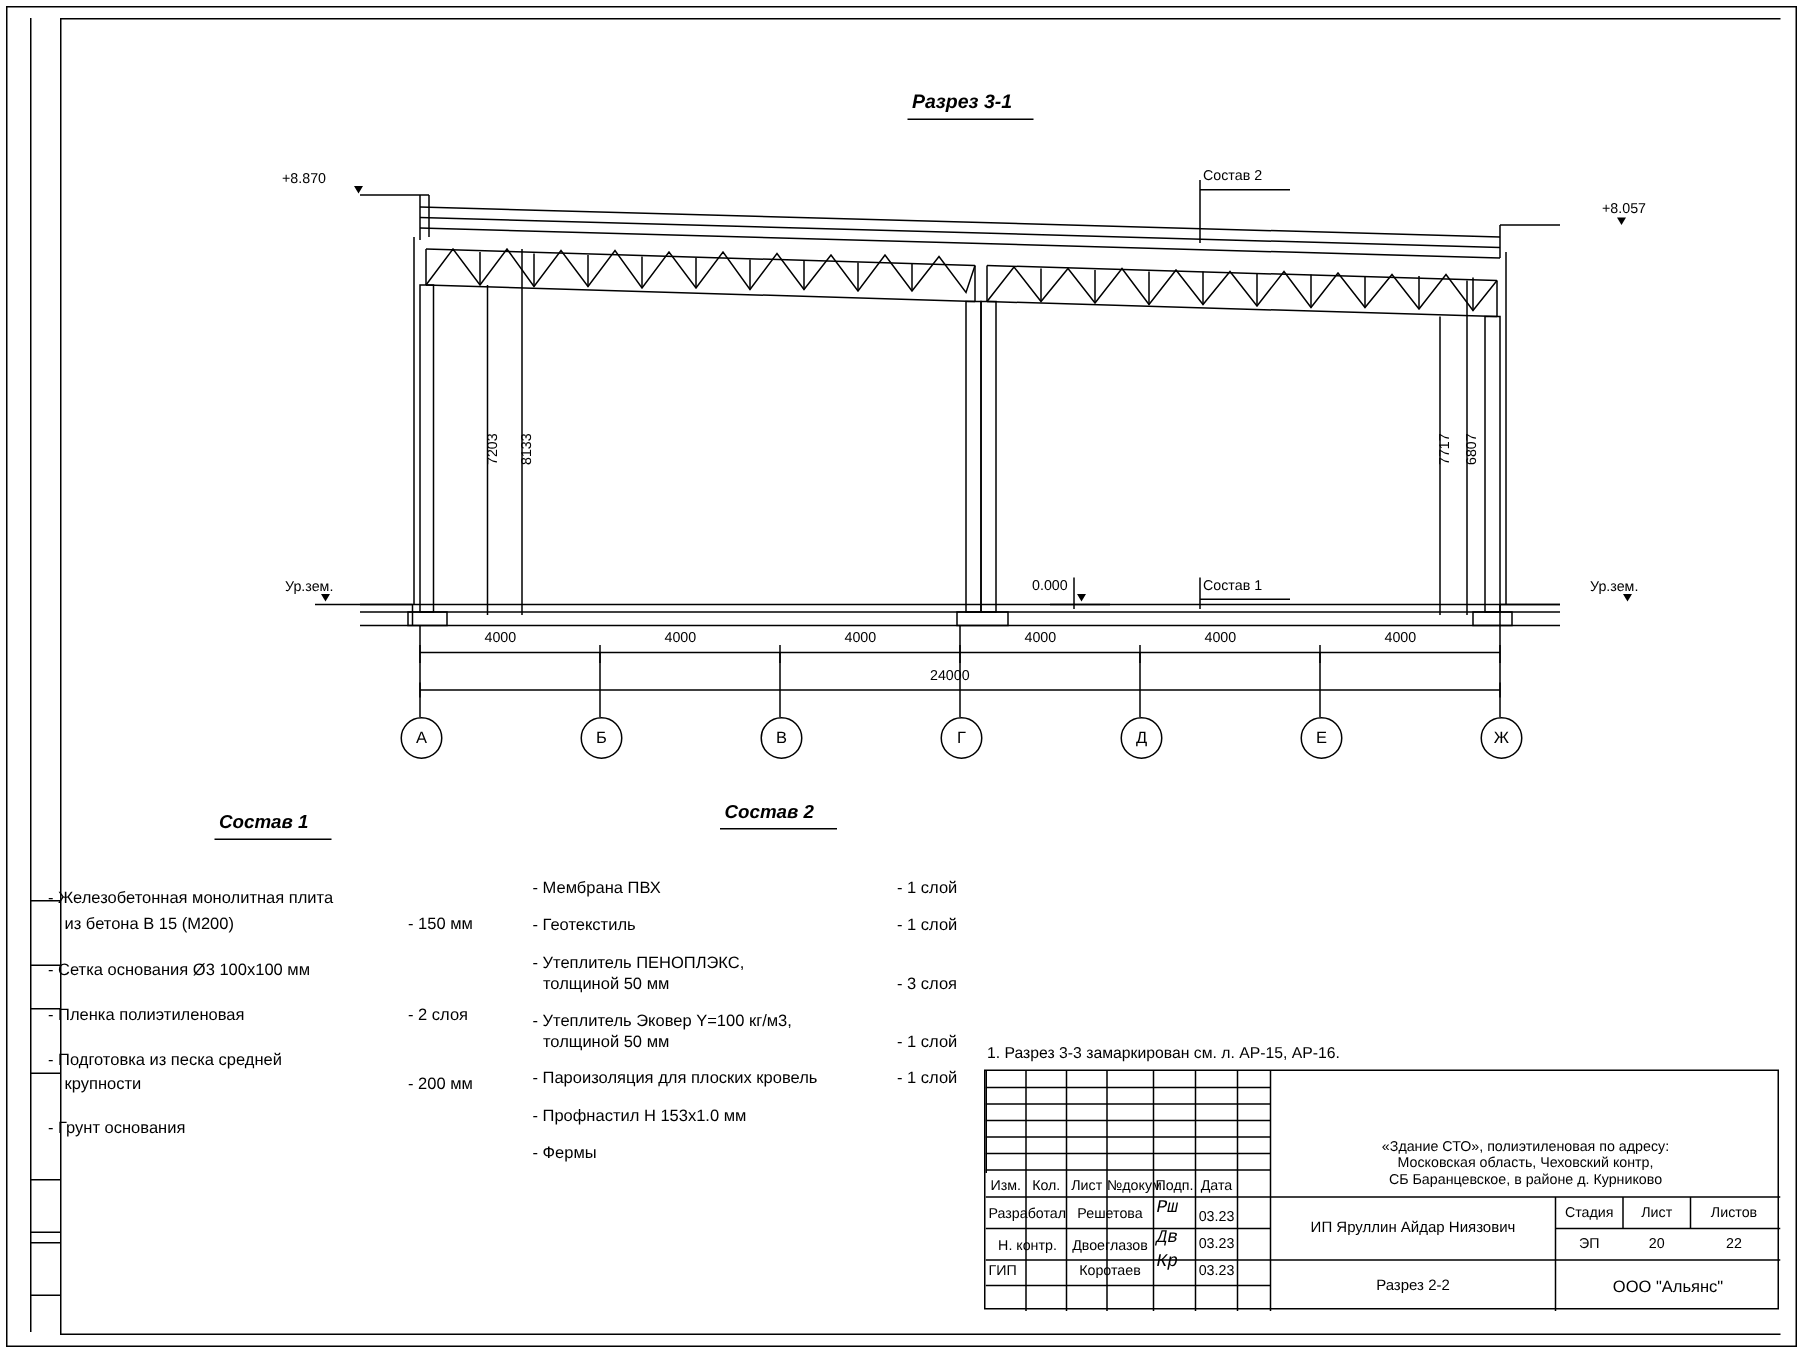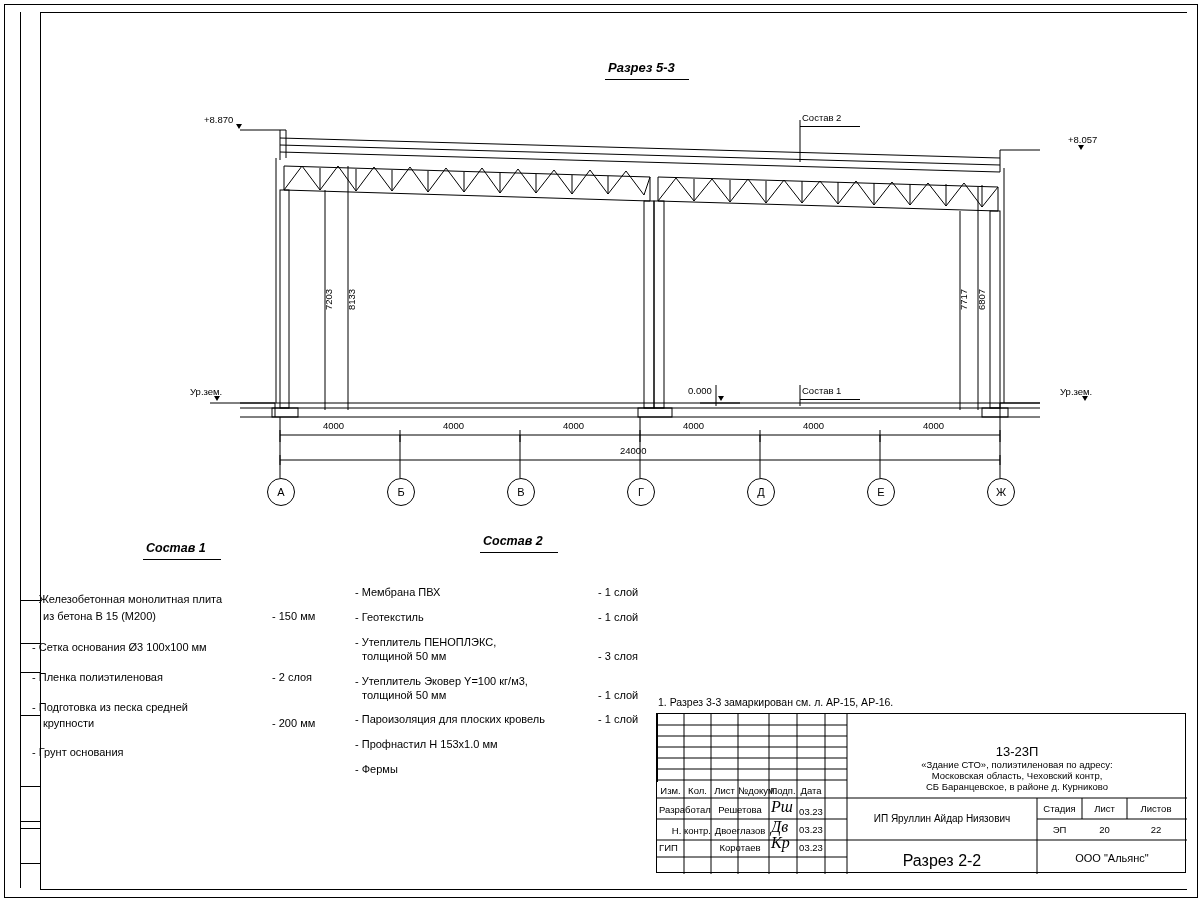--- a/index.html
+++ b/index.html
@@ -30,36 +30,36 @@
   .comp-item{position:absolute;font-size:11px;line-height:13px;}
   .comp-val{position:absolute;font-size:11px;}
 
   .note{position:absolute;font-size:10.5px;}
 
   
   .tb{position:absolute;left:656px;top:713px;width:530px;height:160px;border:1px solid #000;box-sizing:border-box;}
   .tb .cell{position:absolute;box-sizing:border-box;font-size:9.5px;display:flex;align-items:center;justify-content:center;text-align:center;}
   .tb .bl{border-left:1px solid #000;}
   .tbtxt{position:absolute;font-size:9.5px;text-align:center;}
-  .sig{position:absolute;font-family:Liberation Serif, serif;font-style:italic;font-size:16px;}
+  .sig{position:absolute;font-family:Liberation Mono, monospace;font-style:italic;font-size:12px;}
 </style>
 </head>
 <body>
 
 <div class="sheet">
 
   <div class="frame-outer"></div>
   <div class="frame-inner"></div>
   <div class="leftcol-line"></div>
   <div class="lc-box" style="top:600px;height:42px;"></div>
   <div class="lc-box" style="top:672px;height:42px;"></div>
   <div class="lc-box" style="top:786px;height:34px;"></div>
   <div class="lc-box" style="top:828px;height:34px;"></div>
 
-  <div class="dwg-title">Разрез 5-3</div>
+  <div class="dwg-title">Разрез 3-1</div>
   <div class="dwg-title-u"></div>
 
   <div class="sec">
 
     <svg class="trusswrap" width="860" height="420" viewBox="0 0 860 420">
       <g stroke="#000" fill="none" stroke-width="1">
 
         <line x1="100" y1="38" x2="820" y2="58"></line>
         <line x1="100" y1="45" x2="820" y2="65"></line>
         <line x1="100" y1="52" x2="820" y2="72"></line>
@@ -169,21 +169,21 @@
         <g>
           <line x1="60" y1="30" x2="100" y2="30"></line>
           <line x1="820" y1="50" x2="880" y2="50"></line>
           <line x1="30" y1="303" x2="95" y2="303"></line>
           <line x1="820" y1="303" x2="885" y2="303"></line>
           <line x1="520" y1="303" x2="560" y2="303"></line>
         </g>
       </g>
     </svg>
 
-    <div class="lbl" style="left:24px;top:14px;">+8.870</div>
+    <div class="lbl" style="left:8px;top:14px;">+8.870</div>
     <div class="arrowdn" style="left:56px;top:24px;"></div>
 
     <div class="lbl" style="left:888px;top:34px;">+8.057</div>
     <div class="arrowdn" style="left:898px;top:45px;"></div>
 
     <div class="lbl" style="left:10px;top:286px;">Ур.зем.</div>
     <div class="arrowdn" style="left:34px;top:296px;"></div>
 
     <div class="lbl" style="left:880px;top:286px;">Ур.зем.</div>
     <div class="arrowdn" style="left:902px;top:296px;"></div>
@@ -297,50 +297,49 @@
 
         <line x1="190" y1="84" x2="530" y2="84"></line>
         <line x1="190" y1="126" x2="530" y2="126"></line>
         <line x1="380" y1="84" x2="380" y2="160"></line>
         <line x1="380" y1="105" x2="530" y2="105"></line>
         <line x1="425" y1="84" x2="425" y2="105"></line>
         <line x1="470" y1="84" x2="470" y2="105"></line>
       </g>
     </svg>
 
-    <div class="tbtxt" style="left:190px;top:30px;width:340px;font-size:13px;">13-23П</div>
 
     <div class="tbtxt" style="left:192px;top:45px;width:336px;line-height:11px;">«Здание СТО», полиэтиленовая по адресу:</div>
     <div class="tbtxt" style="left:192px;top:56px;width:336px;line-height:11px;">Московская область, Чеховский контр,</div>
     <div class="tbtxt" style="left:192px;top:67px;width:336px;line-height:11px;">СБ Баранцевское, в районе д. Курниково</div>
 
     <div class="tbtxt" style="left:0;top:71px;width:27px;">Изм.</div>
     <div class="tbtxt" style="left:27px;top:71px;width:27px;">Кол.</div>
     <div class="tbtxt" style="left:54px;top:71px;width:27px;">Лист</div>
     <div class="tbtxt" style="left:81px;top:71px;width:31px;">№докум.</div>
     <div class="tbtxt" style="left:112px;top:71px;width:28px;">Подп.</div>
     <div class="tbtxt" style="left:140px;top:71px;width:28px;">Дата</div>
 
     <div class="tbtxt" style="left:2px;top:90px;width:52px;text-align:left;">Разработал</div>
     <div class="tbtxt" style="left:54px;top:90px;width:58px;">Решетова</div>
     <div class="tbtxt" style="left:140px;top:92px;width:28px;">03.23</div>
     <div class="sig" style="left:114px;top:84px;">Рш</div>
 
-    <div class="tbtxt" style="left:2px;top:111px;width:52px;text-align:right;">Н. контр.</div>
+    <div class="tbtxt" style="left:2px;top:111px;width:52px;text-align:center;">Н. контр.</div>
     <div class="tbtxt" style="left:54px;top:111px;width:58px;">Двоеглазов</div>
     <div class="tbtxt" style="left:140px;top:110px;width:28px;">03.23</div>
     <div class="sig" style="left:114px;top:104px;">Дв</div>
 
     <div class="tbtxt" style="left:2px;top:128px;width:52px;text-align:left;">ГИП</div>
     <div class="tbtxt" style="left:54px;top:128px;width:58px;">Коротаев</div>
     <div class="tbtxt" style="left:140px;top:128px;width:28px;">03.23</div>
     <div class="sig" style="left:114px;top:120px;">Кр</div>
 
     <div class="tbtxt" style="left:190px;top:99px;width:190px;font-size:10px;">ИП Яруллин Айдар Ниязович</div>
-    <div class="tbtxt" style="left:190px;top:138px;width:190px;font-size:16px;">Разрез 2-2</div>
+    <div class="tbtxt" style="left:190px;top:138px;width:190px;font-size:10px;">Разрез 2-2</div>
 
     <div class="tbtxt" style="left:380px;top:89px;width:45px;">Стадия</div>
     <div class="tbtxt" style="left:425px;top:89px;width:45px;">Лист</div>
     <div class="tbtxt" style="left:470px;top:89px;width:58px;">Листов</div>
     <div class="tbtxt" style="left:380px;top:110px;width:45px;">ЭП</div>
     <div class="tbtxt" style="left:425px;top:110px;width:45px;">20</div>
     <div class="tbtxt" style="left:470px;top:110px;width:58px;">22</div>
 
     <div class="tbtxt" style="left:380px;top:138px;width:150px;font-size:11px;">ООО "Альянс"</div>
   </div>

